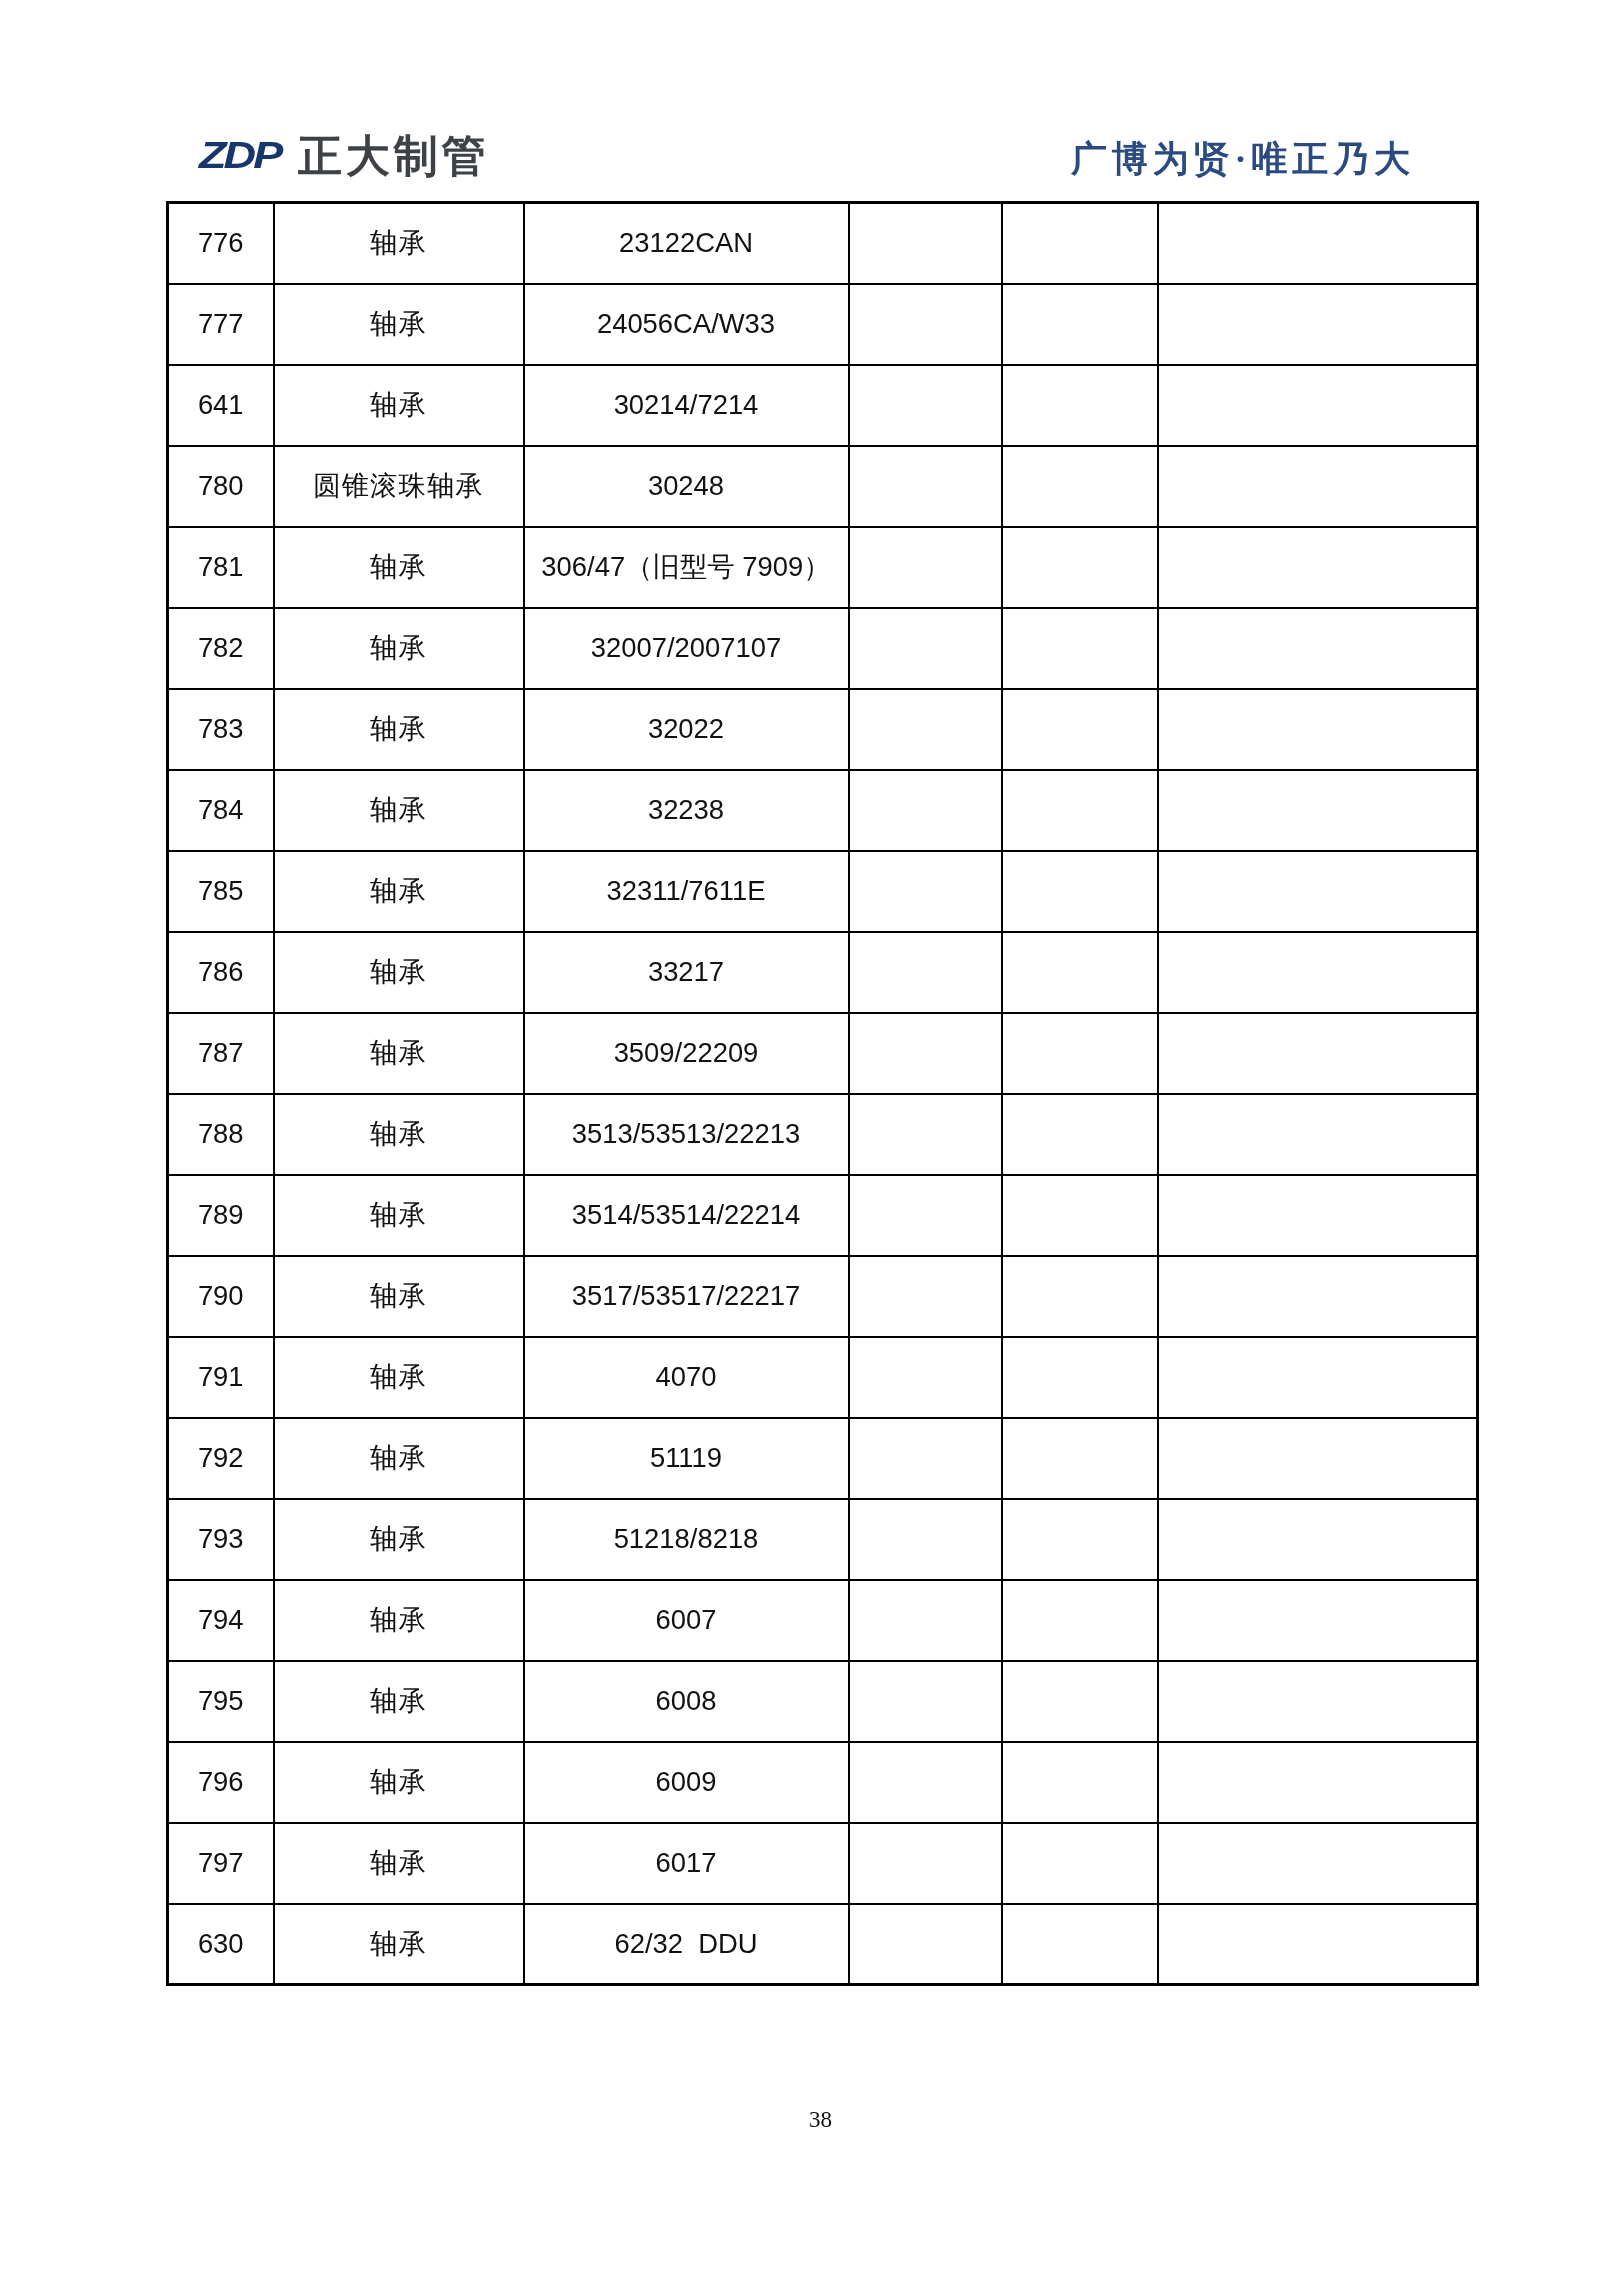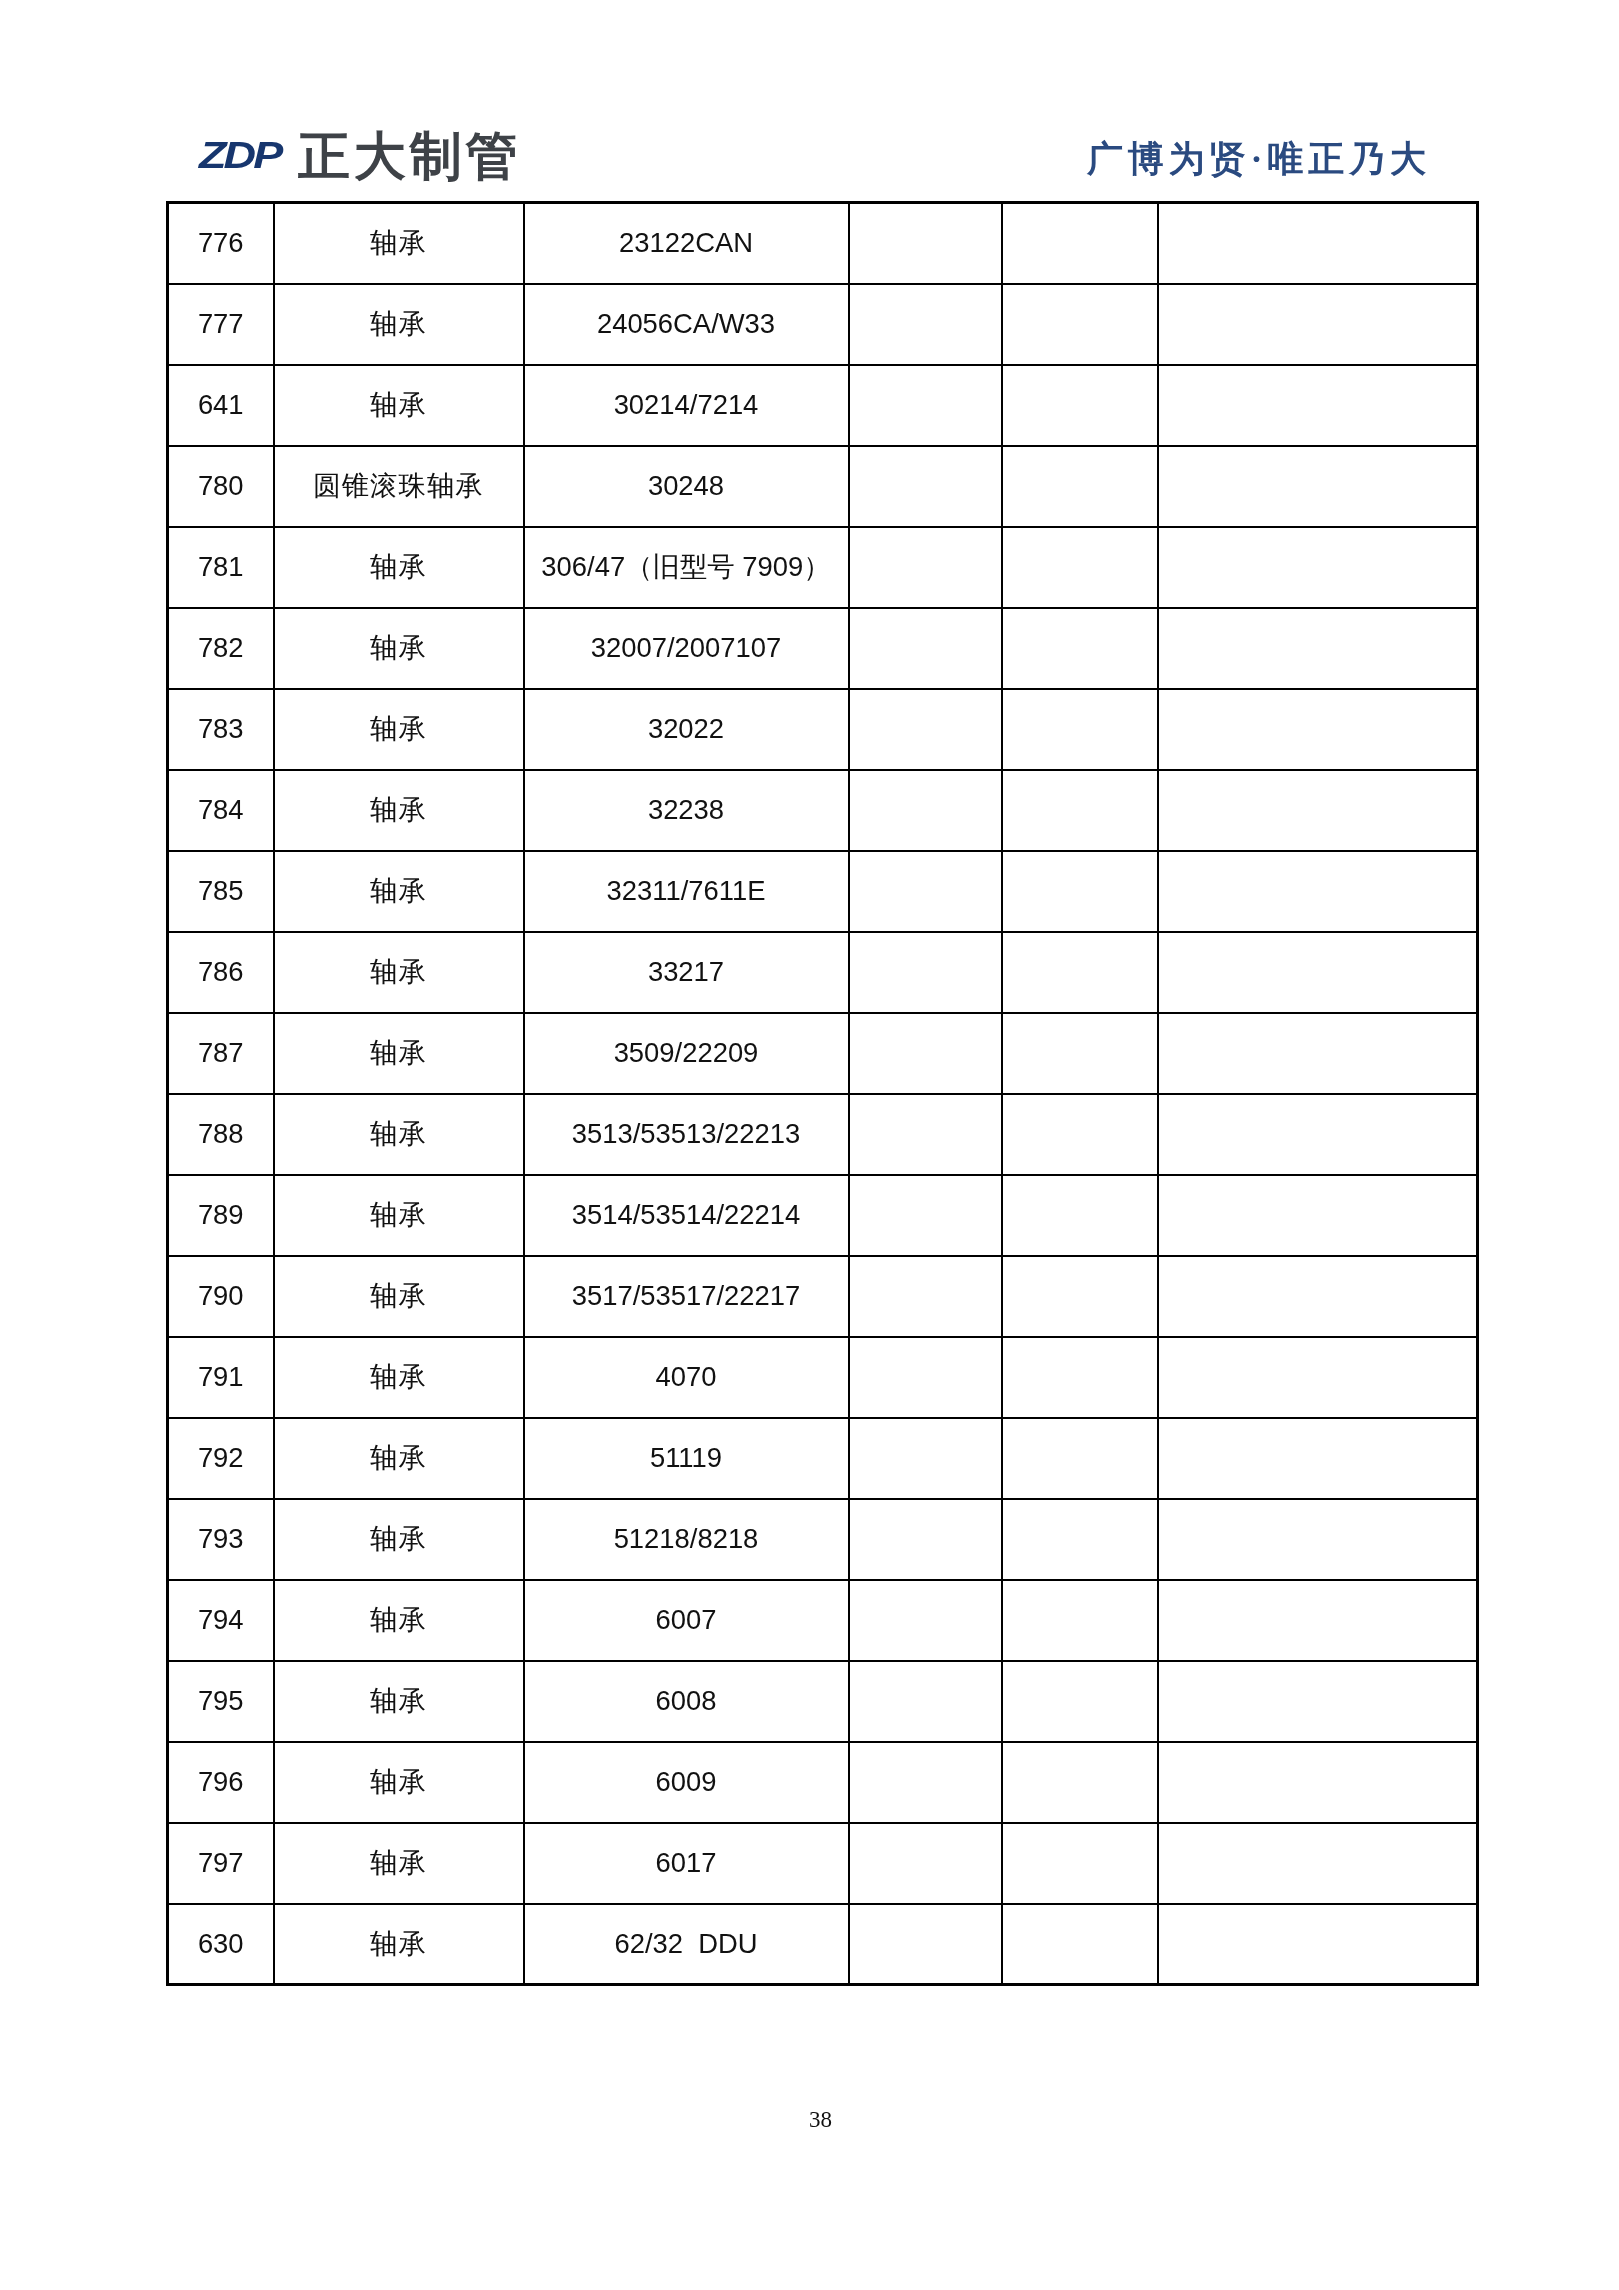--- a/index.html
+++ b/index.html
@@ -29,30 +29,30 @@
     font-size: 45px;
     line-height: 1;
     letter-spacing: -2.9px;
     color: var(--brand-navy, #17366e);
     transform: scaleY(0.82);
     transform-origin: center;
   }
   .logo-company {
     font-family: "Liberation Sans", "DejaVu Sans", sans-serif;
     font-weight: 700;
-    font-size: 52px;
+    font-size: 44px;
     line-height: 1;
     letter-spacing: 3.9px;
     color: var(--company-gray, #3e4247);
     margin-left: 17.6px;
   }
   .slogan {
     position: absolute;
     top: 141px;
-    right: 188px;
+    right: 204px;
     font-family: "Liberation Serif", "DejaVu Serif", serif;
     font-weight: 700;
     font-size: 36px;
     line-height: 1;
     letter-spacing: 4.9px;
     color: var(--slogan-blue, #2a4a80);
     white-space: nowrap;
     text-align: center;
   }
 

